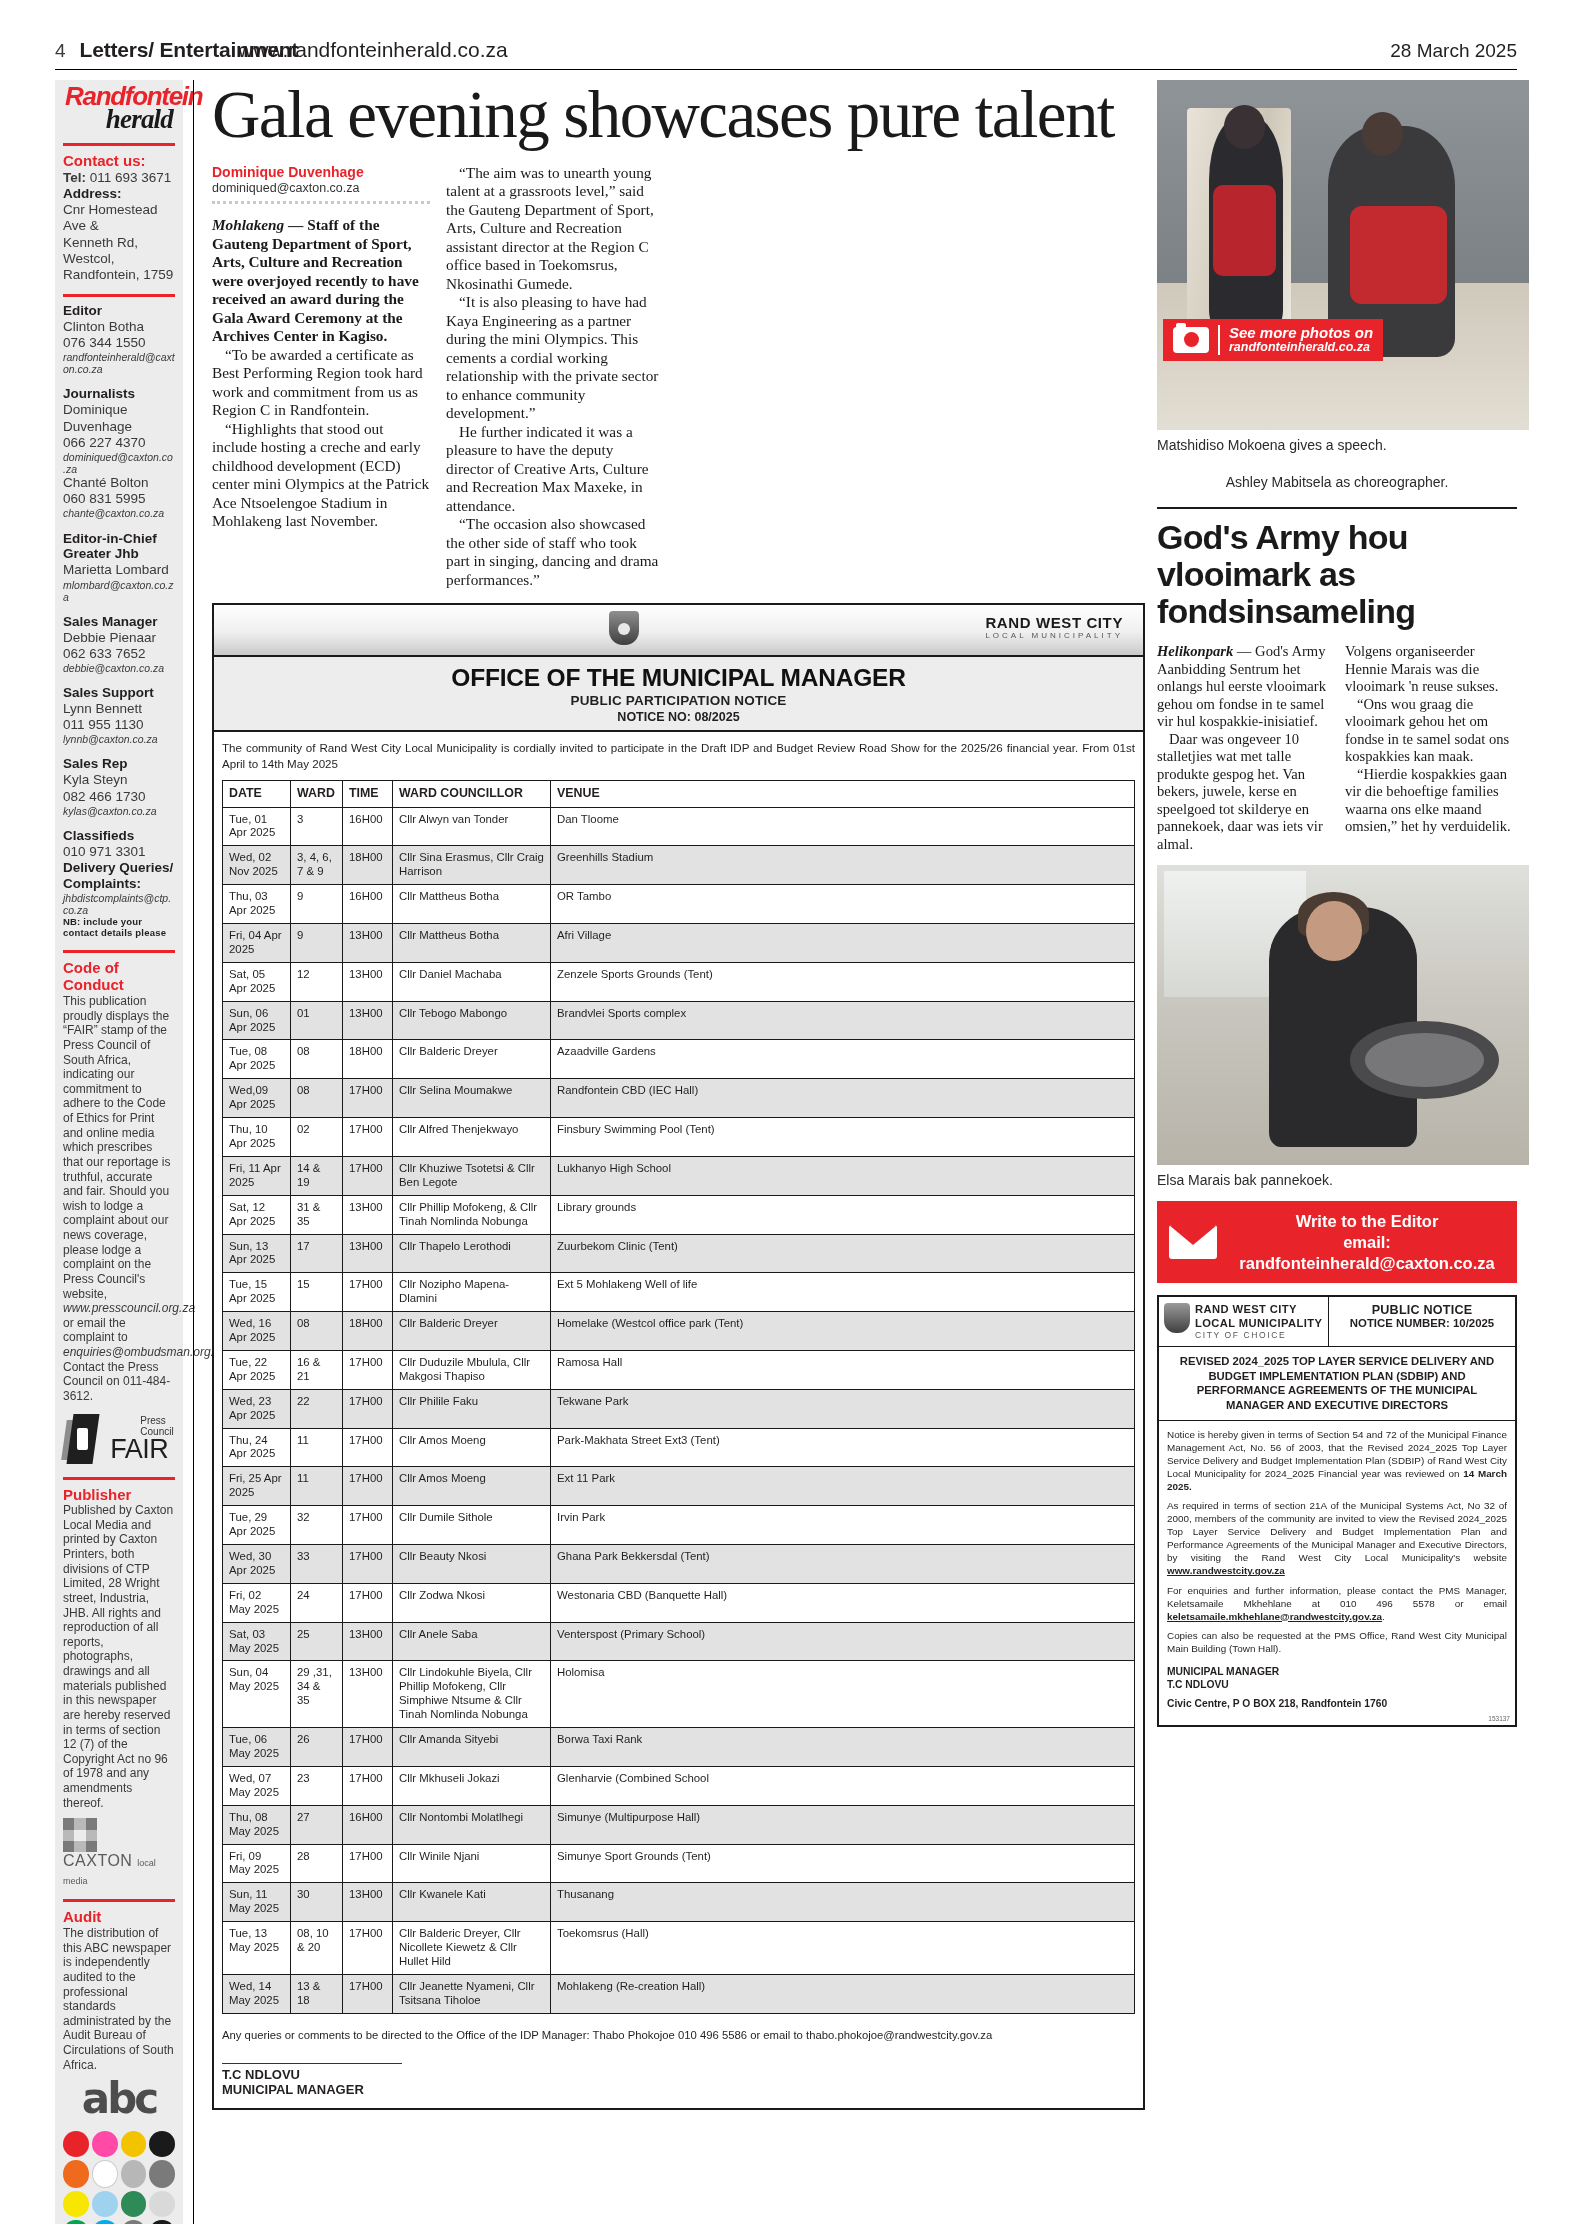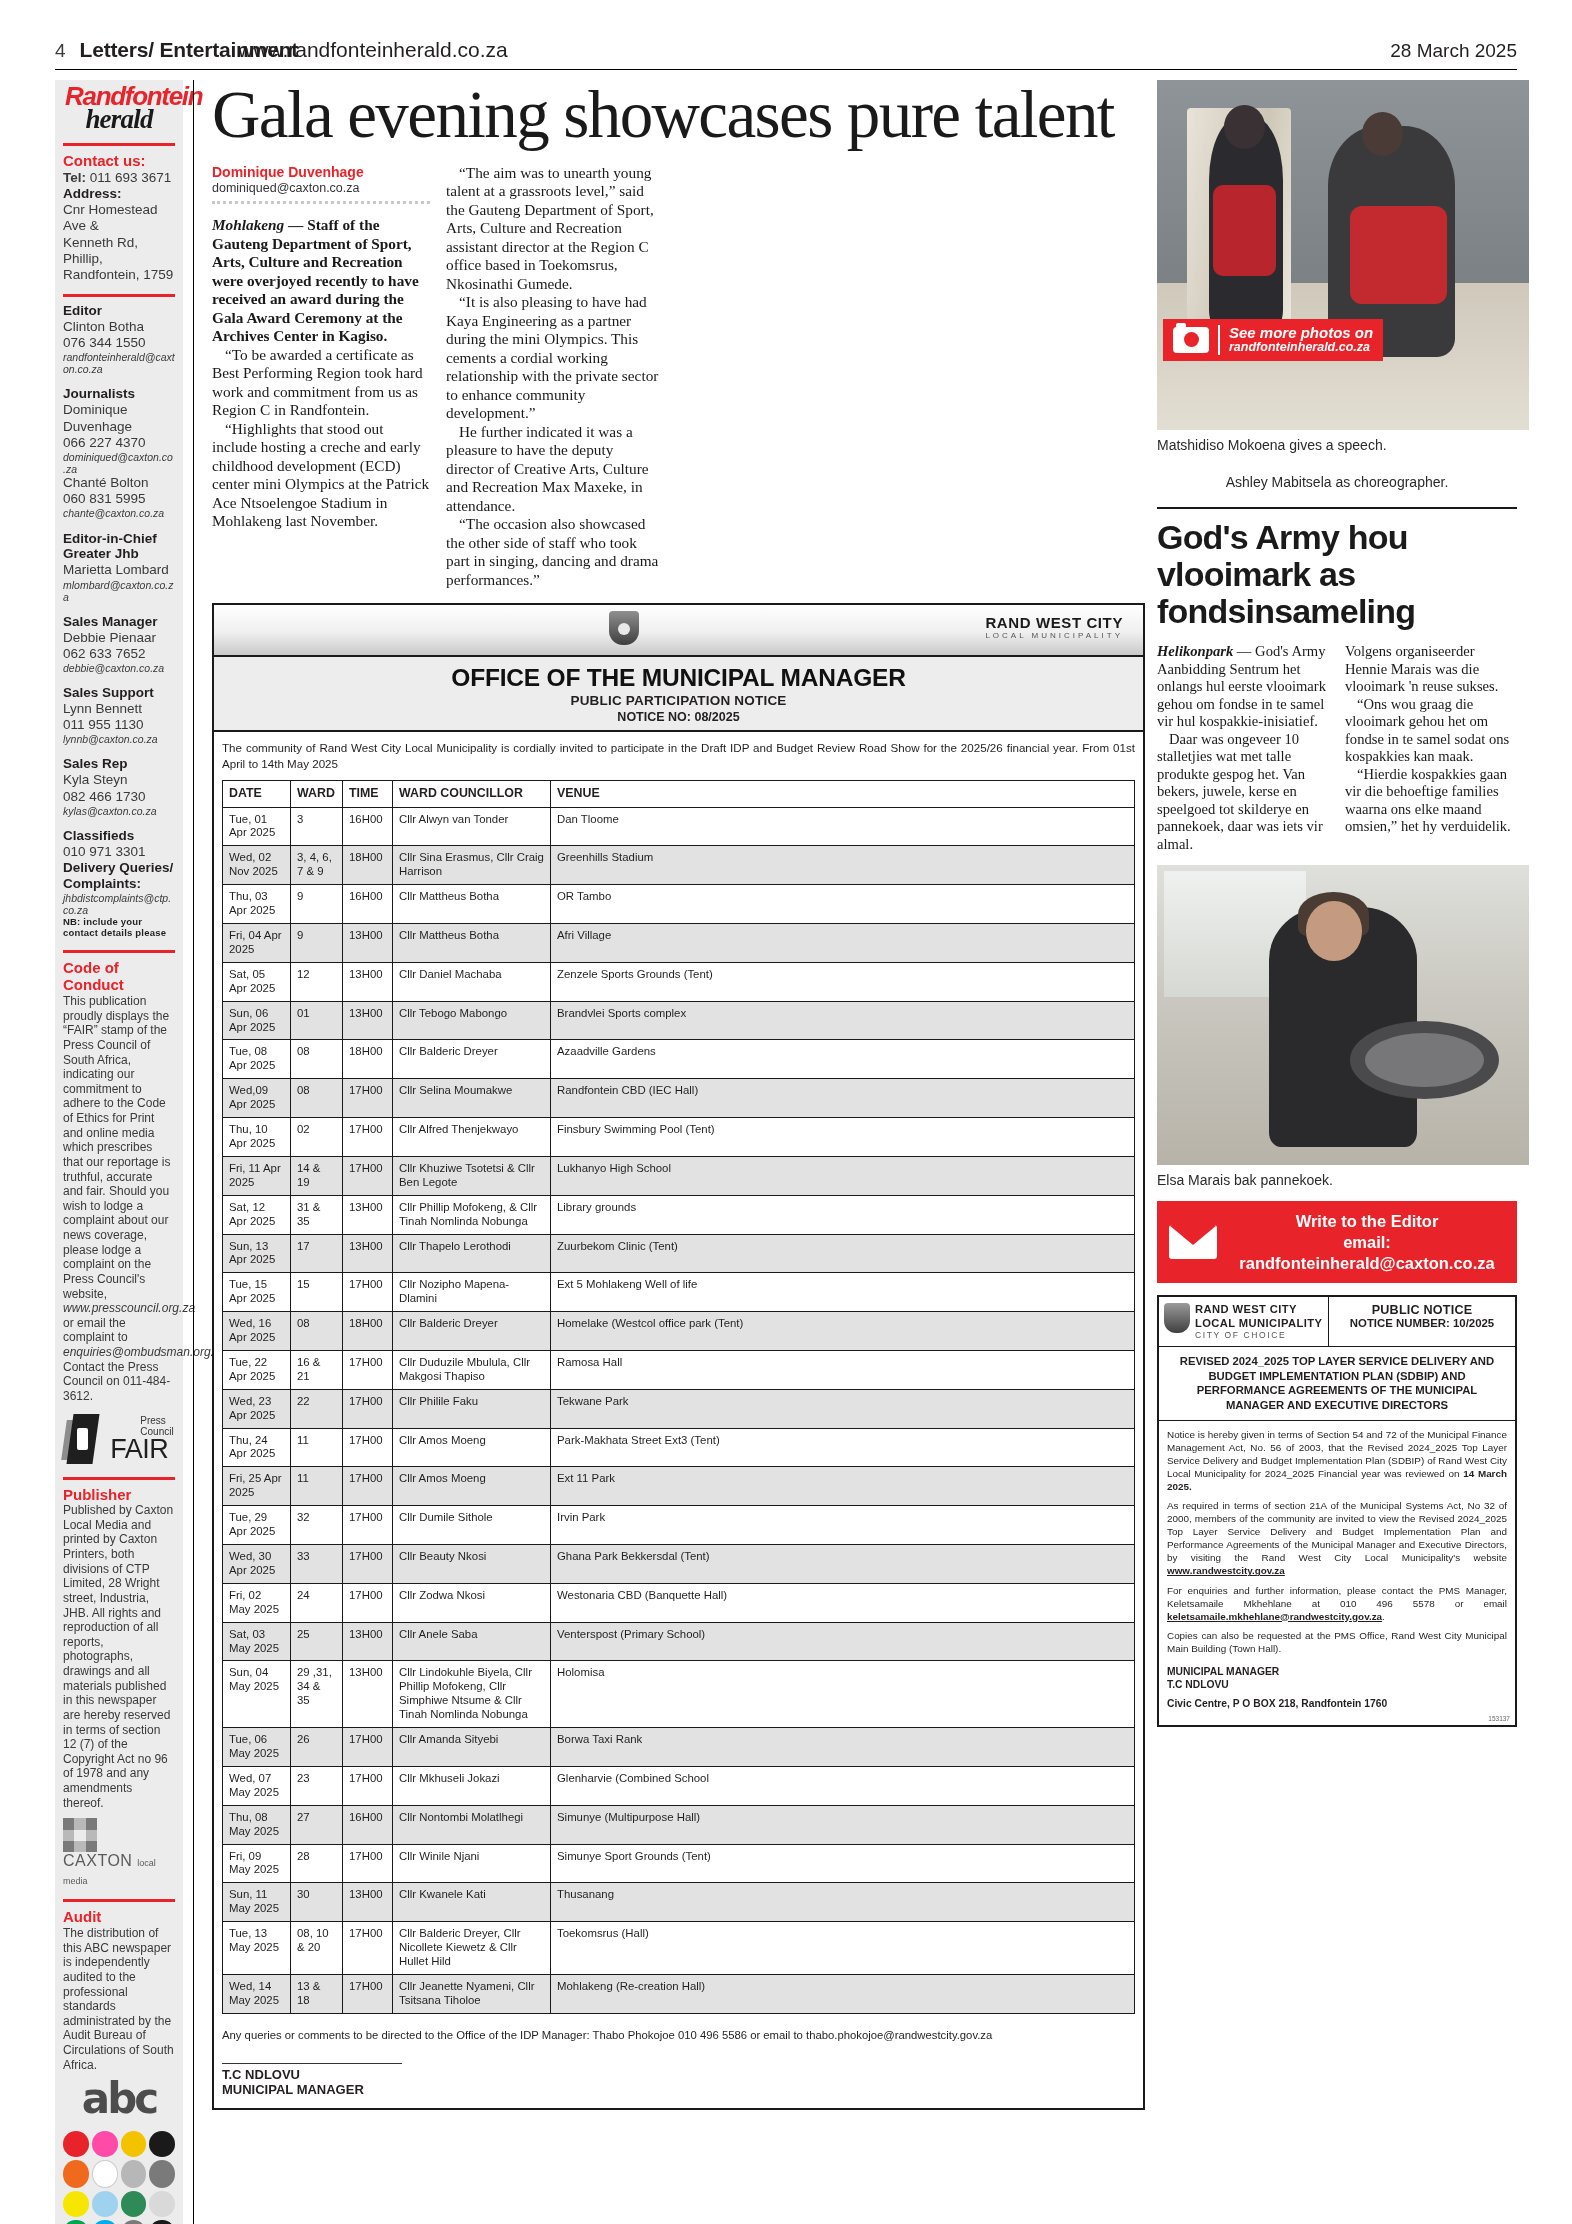--- a/index.html
+++ b/index.html
@@ -24,21 +24,21 @@
 
   
   .cols { display:flex; margin-top:10px; }
   .rail { width:128px; flex:0 0 128px; background:#ececed; padding:0 8px 10px 8px; }
   .center { flex:1; padding-left:18px; border-left:1.5px solid #000; margin-left:10px;}
   .rightcol { width:372px; flex:0 0 372px; padding-left:12px; }
 
   
   .logo-box { background:#ececed; padding:4px 2px 5px 2px; }
   .logo-rand { color:#e8242a; font-weight:bold; font-style:italic; font-size:26px; letter-spacing:-1.3px; line-height:0.95; font-family:"Liberation Sans", sans-serif; }
-  .logo-herald { color:#1a1a1a; font-weight:bold; font-style:italic; font-size:27px; letter-spacing:-0.8px; text-align:center; line-height:0.95; font-family:"Liberation Serif", serif; margin-top:-2px;}
+  .logo-herald { color:#1a1a1a; font-weight:bold; font-style:italic; font-size:27px; letter-spacing:-0.8px; text-align:right; line-height:0.95; font-family:"Liberation Serif", serif; margin-top:-2px;}
   .rule-red { border-top:3px solid #e8242a; margin:6px 0 6px 0; }
   .rail h4 { margin:0; font-size:13.5px; font-weight:bold; line-height:1.18; color:#231f20;}
   .rail h4.red { color:#e8242a; font-size:15px; }
   .rail p { margin:0; font-size:13.5px; line-height:1.2; color:#3a3a3a;}
   .rail .em { font-style:italic; font-size:10.5px; line-height:1.15; color:#3a3a3a; word-break:break-word;}
   .rail .tiny { font-size:9.5px; font-weight:bold; line-height:1.2; letter-spacing:0.2px;}
   .rail .blk { margin-bottom:11px; }
   .rail .body { font-size:12px; line-height:1.22; color:#3a3a3a; }
   .rail .body i { font-style:italic; }
 
@@ -193,21 +193,21 @@
         <div class="logo-herald">herald</div>
       </div>
       <div class="rule-red"></div>
 
       <div class="blk">
         <h4 class="red">Contact us:</h4>
         <p><b>Tel:</b> <span>011 693 3671</span></p>
         <h4>Address:</h4>
         <p>Cnr Homestead Ave &amp;</p>
         <p>Kenneth Rd,</p>
-        <p>Phillip,</p>
+        <p>Westcol,</p>
         <p>Randfontein, 1759</p>
       </div>
       <div class="rule-red"></div>
 
       <div class="blk">
         <h4>Editor</h4>
         <p>Clinton Botha</p>
         <p>076 344 1550</p>
         <div class="em">randfonteinherald@caxton.co.za</div>
       </div>

